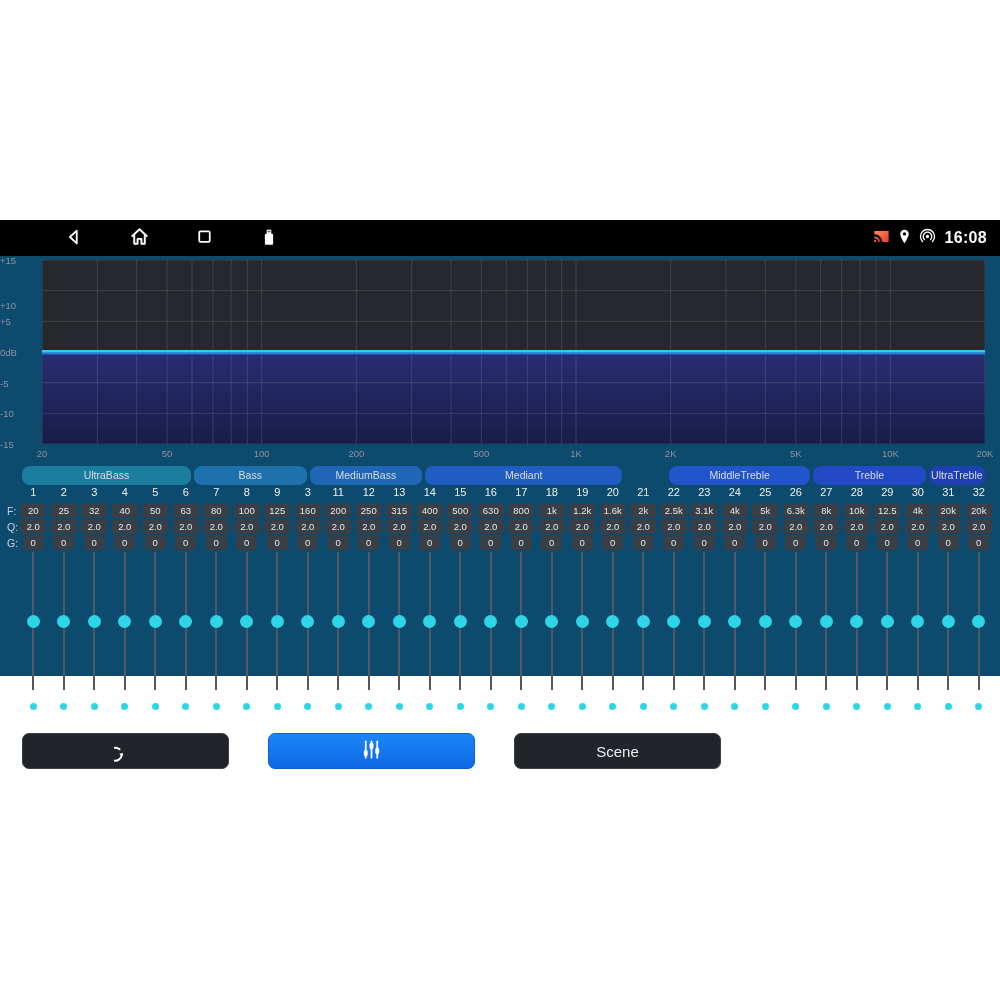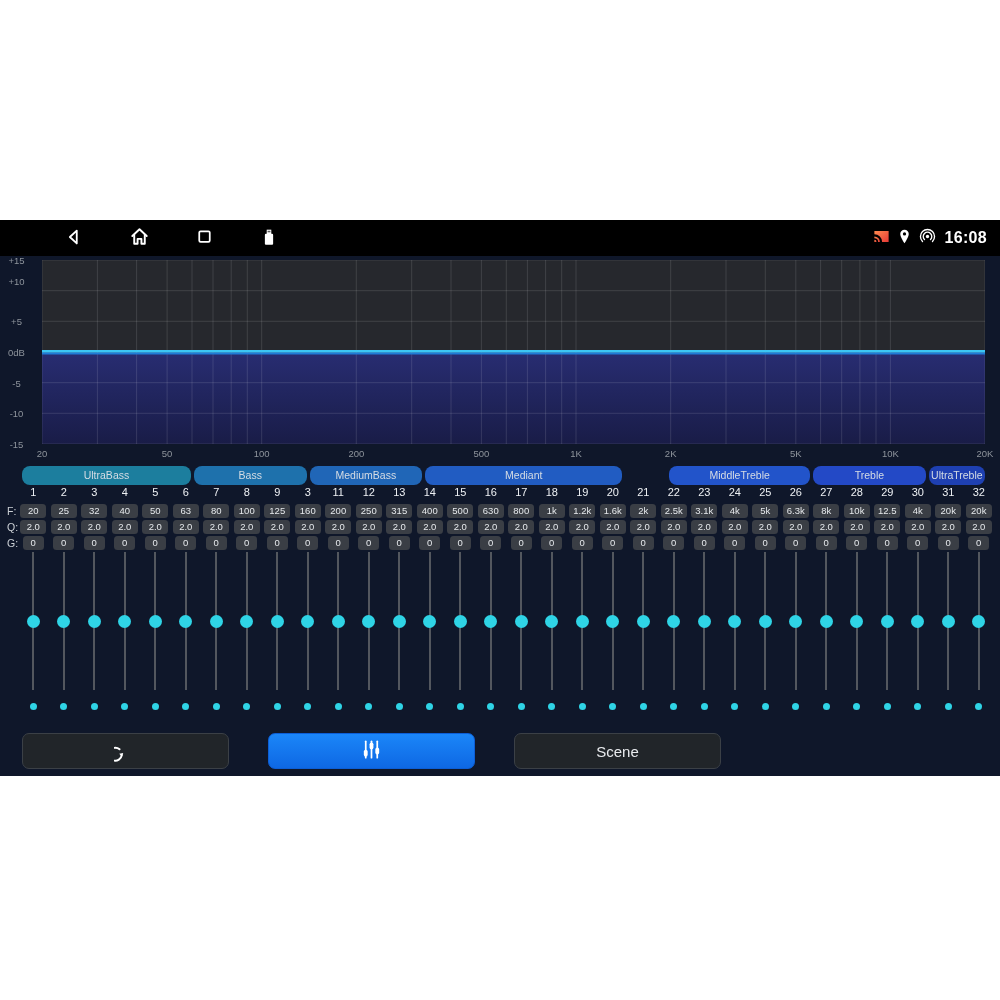--- a/index.html
+++ b/index.html
@@ -1,32 +1,32 @@
 <!DOCTYPE html>
 <html><head>
 <meta charset="utf-8">
 <style>
   html,body { margin:0; padding:0; background:#fff; }
   .page { position:relative; width:1000px; height:1000px; background:#ffffff;
           font-family:"Liberation Sans", sans-serif; overflow:hidden; }
-  .screen { position:absolute; top:220px; left:0; width:1000px; height:556px; background:#0f172a; }
+  .screen { position:absolute; top:220px; left:0; width:1000px; height:456px; background:#0c4a6e; }
 
   
   .status-bar { position:absolute; top:0; left:0; right:0; height:36px; background:#000;
                 display:flex; align-items:center; justify-content:space-between; }
   .nav-icons { display:flex; align-items:center; gap:41px; padding-left:62px; }
   .nav-btn { width:24px; height:24px; display:flex; align-items:center; justify-content:center; background:none; border:none; padding:0; }
   .status-right { display:flex; align-items:center; gap:5px; padding-right:13px; }
   .time { color:#fff; font-size:16px; font-weight:bold; letter-spacing:.3px; margin-left:3px; }
 
   
   .graph { position:absolute; top:36px; left:0; width:1000px; height:212px; }
   .plot { position:absolute; left:42px; top:4px; width:943px; height:184px; background:#26282d; }
   .plot svg { display:block; }
-  .db-label { position:absolute; width:37px; right:963px; text-align:center; padding-right:4px;
+  .db-label { position:absolute; width:37px; right:963px; text-align:left; padding-right:4px;
               transform:translateY(-50%); font-size:9.5px; color:#8e949c; left:0; box-sizing:border-box; }
   .freq-label { position:absolute; top:192px; transform:translateX(-50%); font-size:9.5px; color:#8e949c; }
 
   
   .band-headers { position:absolute; top:246px; left:22px; width:963px; height:19px; display:flex; gap:3px; }
   .band-group { flex-basis:0; color:#d5dce4; font-size:10.5px; text-align:center; line-height:19px;
                 border-radius:8px; white-space:nowrap; overflow:hidden; }
 
   
   .grid32 { position:absolute; left:18px; width:976px; display:grid;
@@ -136,21 +136,21 @@
       </linearGradient>
             </defs>
       <rect x="0" y="92" width="943" height="92" fill="url(#fg)"></rect>
       <path d="M0.0 0V184M55.4 0V184M94.6 0V184M125.1 0V184M150.0 0V184M171.0 0V184M189.2 0V184M205.3 0V184M219.7 0V184M314.3 0V184M369.7 0V184M409.0 0V184M439.4 0V184M464.3 0V184M485.4 0V184M503.6 0V184M519.7 0V184M534.0 0V184M628.7 0V184M684.0 0V184M723.3 0V184M753.8 0V184M778.6 0V184M799.7 0V184M817.9 0V184M834.0 0V184M848.4 0V184M943.0 0V184M0 0.0H943M0 30.7H943M0 61.3H943M0 92.0H943M0 122.7H943M0 153.3H943M0 184.0H943" stroke="rgba(255,255,255,0.12)" stroke-width="1" fill="none"></path>
       <line x1="0" y1="93.5" x2="943" y2="93.5" stroke="#1e7cd8" stroke-width="2"></line>
       <line x1="0" y1="91.3" x2="943" y2="91.3" stroke="#3cc6f3" stroke-width="2.6"></line>
     </svg>
         </div>
       <div id="db-axis">
           <div class="db-label" style="top: 4px;">+15</div>
-          <div class="db-label" style="top: 25px;">+10</div>
+          <div class="db-label" style="top: 49px;">+10</div>
           <div class="db-label" style="top: 65.3333px;">+5</div>
           <div class="db-label" style="top: 96px;">0dB</div>
           <div class="db-label" style="top: 126.667px;">-5</div>
           <div class="db-label" style="top: 157.333px;">-10</div>
           <div class="db-label" style="top: 188px;">-15</div>
         </div>
       <div id="freq-axis">
           <div class="freq-label" style="left: 42px;">20</div>
           <div class="freq-label" style="left: 167.086px;">50</div>
           <div class="freq-label" style="left: 261.71px;">100</div>

